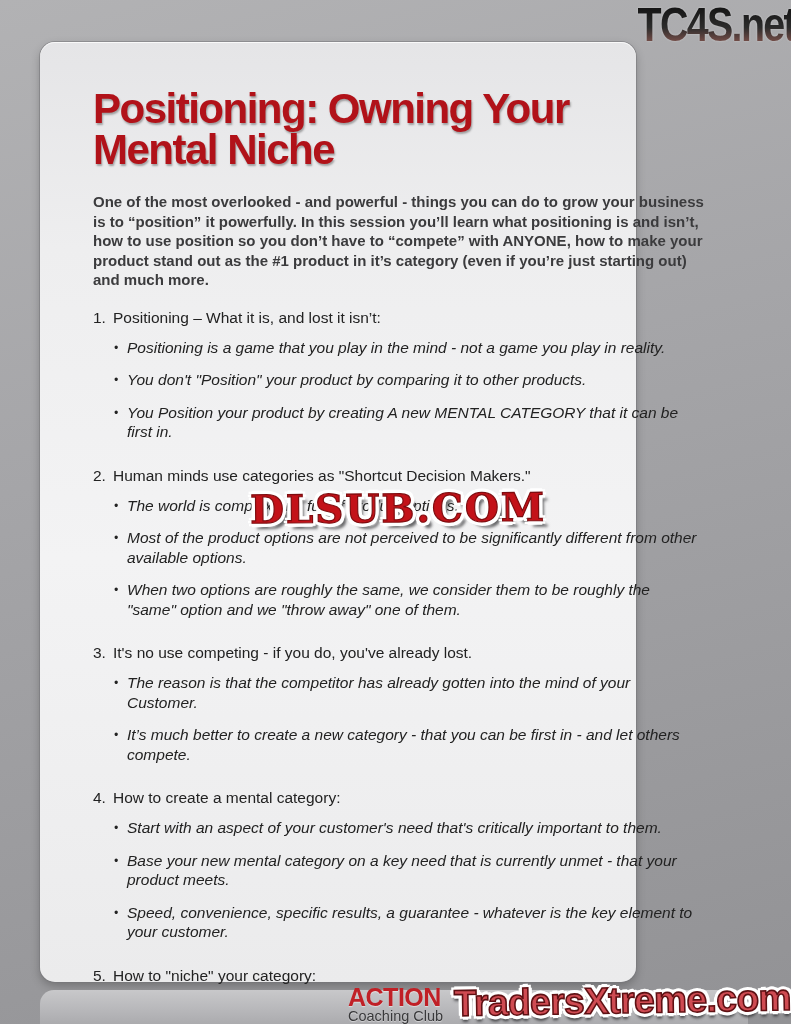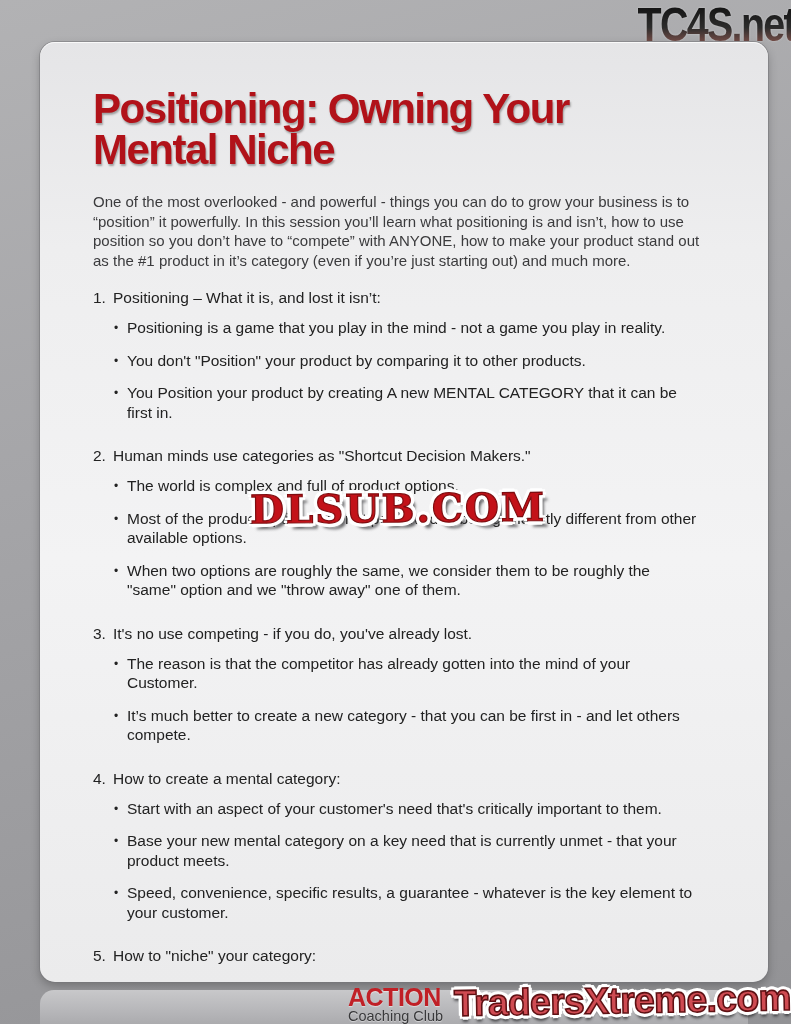--- a/index.html
+++ b/index.html
@@ -6,46 +6,46 @@
   body {
     width:791px; height:1024px;
     font-family:"Liberation Sans", sans-serif;
     position:relative; overflow:hidden;
     background:linear-gradient(165deg,#b2b2b4 0%,#a5a5a8 40%,#929295 100%);
   }
   .page { position:absolute; inset:0;border-radius:14px; }
 
   
   .card {
-    position:absolute; left:40px; top:42px; width:728px; height:940px;
+    position:absolute; left:40px; top:42px; width:596px; height:940px;
     border-radius:15px;
     background:linear-gradient(180deg,#e5e5e7 0%,#eeeeef 22%,#f3f3f4 55%,#ebebec 100%);
     box-shadow:0 0 0 1px rgba(118,118,122,.55), 0 4px 10px rgba(0,0,0,.25),
                inset 0 1px 0 rgba(255,255,255,.75);
   }
   .card-inner { padding:46px 48px 0 53px; }
 
   .title {
     margin:0 0 22px 0;
     font-size:42px; line-height:41px; font-weight:bold; letter-spacing:-1.5px;
     color:#b11219; text-shadow:1px 2px 2px rgba(70,70,70,.45);
   }
   .title span { display:block; }
 
   .intro {
     width:618px; margin:0 0 18px 0;
-    font-size:15px; line-height:19.5px; font-weight:normal; color:#3b3b3d;
+    font-size:15px; line-height:19.5px; font-weight:bold; color:#3b3b3d;
   }
 
   .sections { margin-top:14px; }
   .section { margin-bottom:24px; }
   .sec-head { display:flex; font-size:15.5px; line-height:19px; color:#222; }
   .sec-num { width:20px; flex:0 0 20px; }
   .sec-title { flex:1; }
-  .section ul { margin:11px 0 0 0; padding:0 0 0 34px; list-style:none; width:576px; }
+  .section ul { margin:11px 0 0 0; padding:0 0 0 34px; list-style:none; width:576px;font-style:italic; }
   .section li {
     position:relative; margin-bottom:13px;
     font-size:15.5px; line-height:19.5px; color:#222;
   }
   .section li::before {
     content:"\2022"; position:absolute; left:-13px; top:1px;
     font-size:12px; color:#222;
   }
 
   .copyright {

